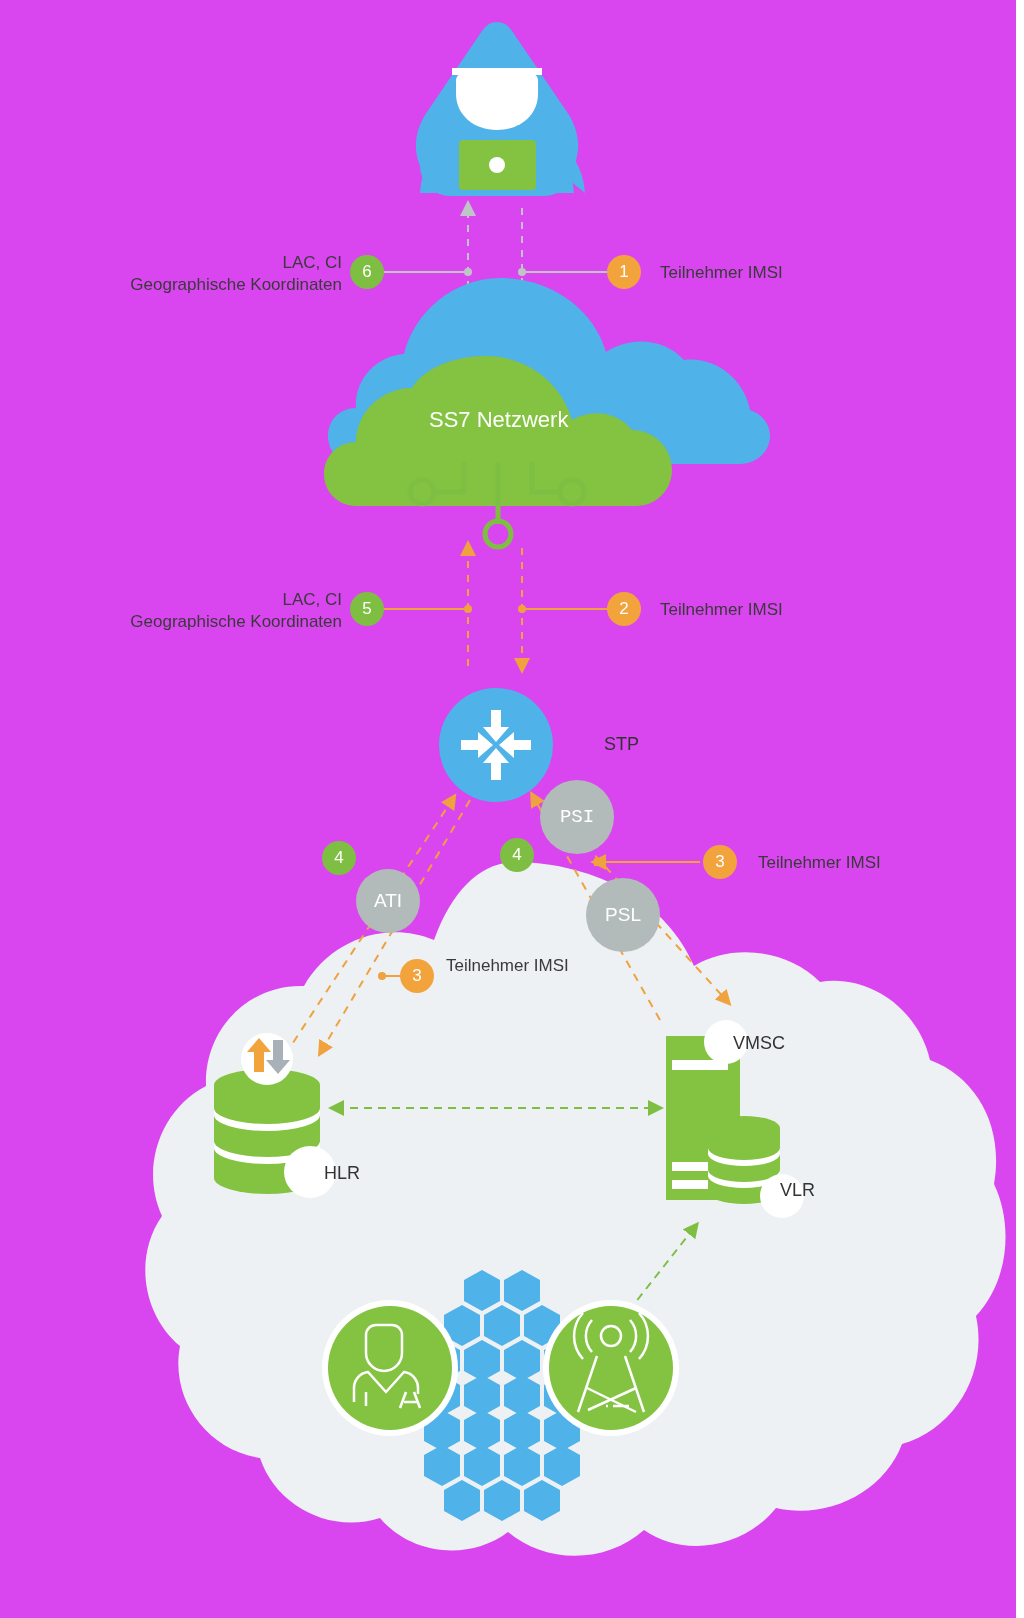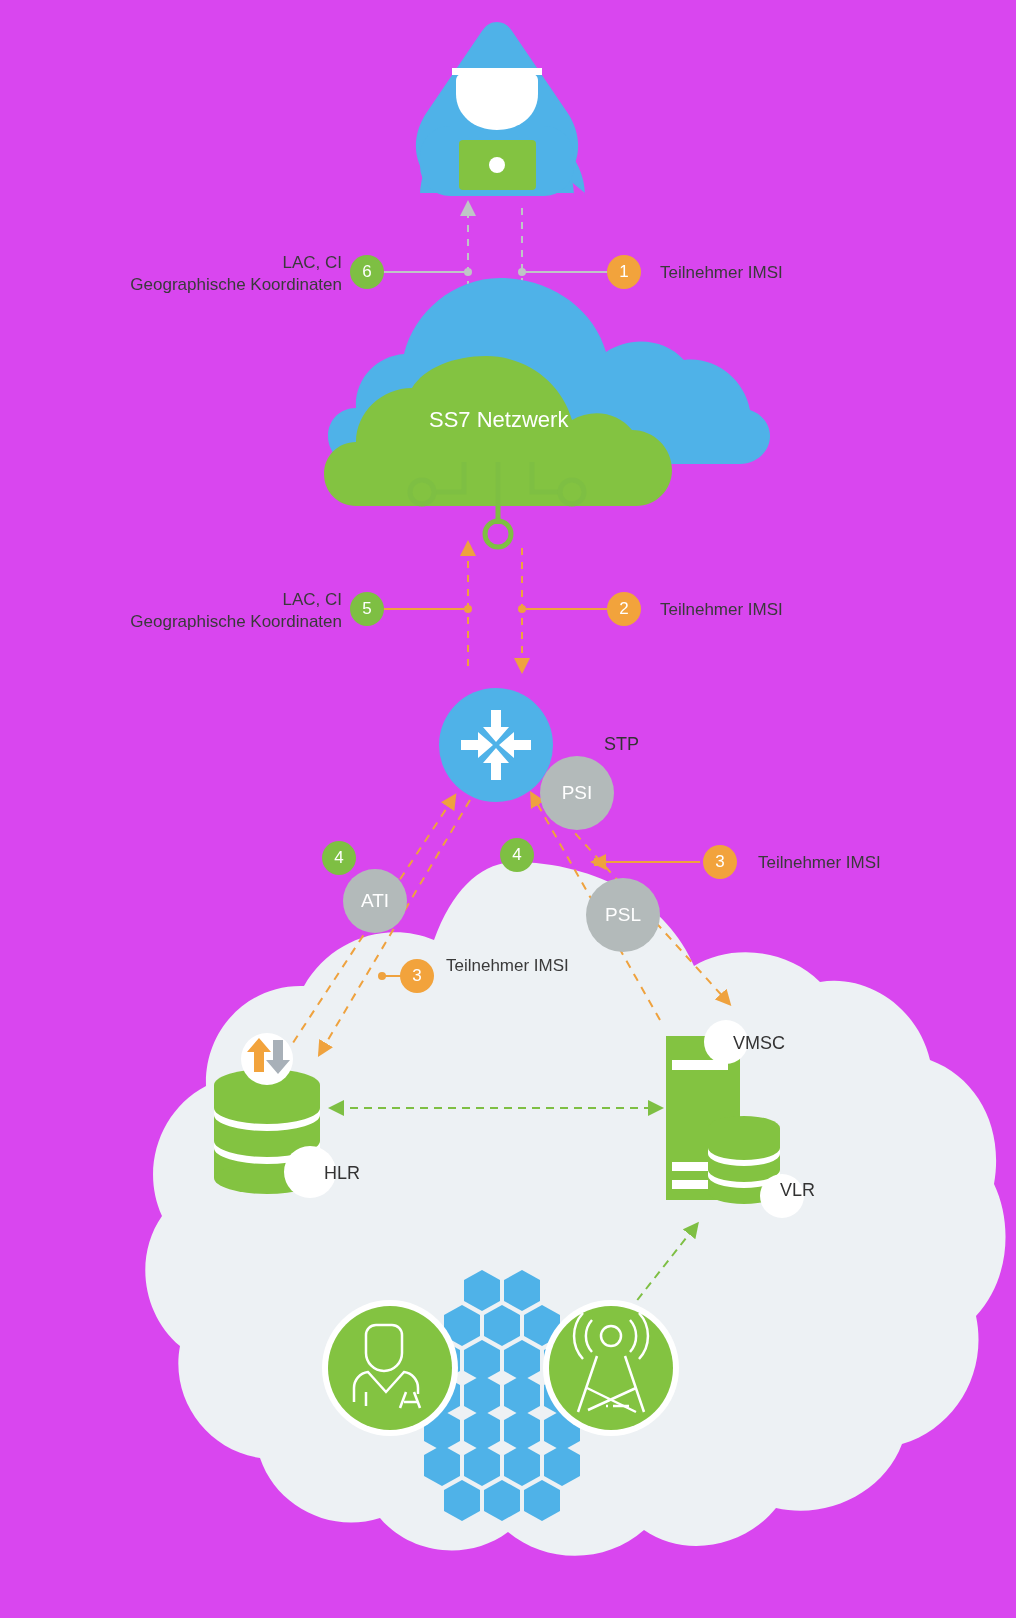--- a/index.html
+++ b/index.html
@@ -321,22 +321,22 @@
   </div>
   <div class="badge green" style="left:350px;top:592px;">5</div>
 
   <div class="badge orange" style="left:607px;top:592px;">2</div>
   <div class="lbl" style="left:660px;top:599px;">Teilnehmer IMSI</div>
 
   <div class="cloudtxt" style="left:429px;top:407px;">SS7 Netzwerk</div>
 
   <div class="nodelbl" style="left:566px;top:734px;margin-left:38px;">STP</div>
 
-  <div class="greycircle" style="left:343px;width:64px;height:64px;top:869px;">ATI</div>
-  <div class="greycircle" style="left:540px;width:74px;height:74px;top:756px;">PSI</div>
+  <div class="greycircle" style="left:356px;width:64px;height:64px;top:869px;">ATI</div>
+  <div class="greycircle" style="left:540px;width:74px;height:74px;top:780px;font-family:Liberation Mono, monospace;">PSI</div>
   <div class="greycircle" style="left:586px;width:74px;height:74px;top:878px;">PSL</div>
 
   <div class="badge green" style="left:322px;top:841px;">4</div>
   <div class="badge green" style="left:500px;top:838px;">4</div>
 
   <div class="badge orange" style="left:703px;top:845px;">3</div>
   <div class="lbl" style="left:758px;top:852px;">Teilnehmer IMSI</div>
 
   <div class="badge orange" style="left:400px;top:959px;">3</div>
   <div class="lbl" style="left:446px;top:955px;">Teilnehmer IMSI</div>

